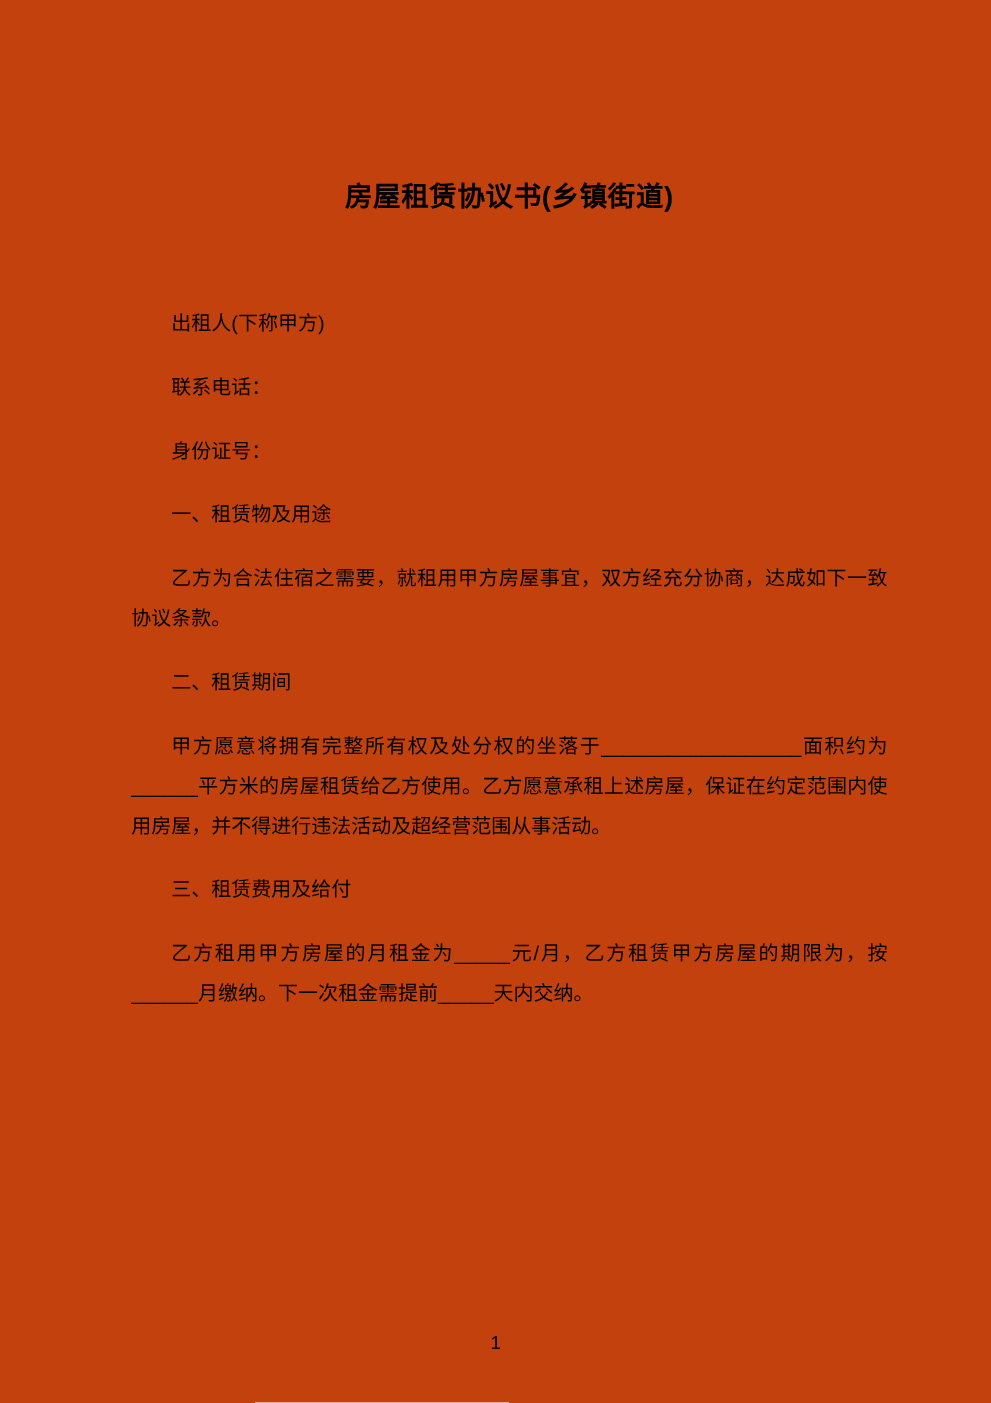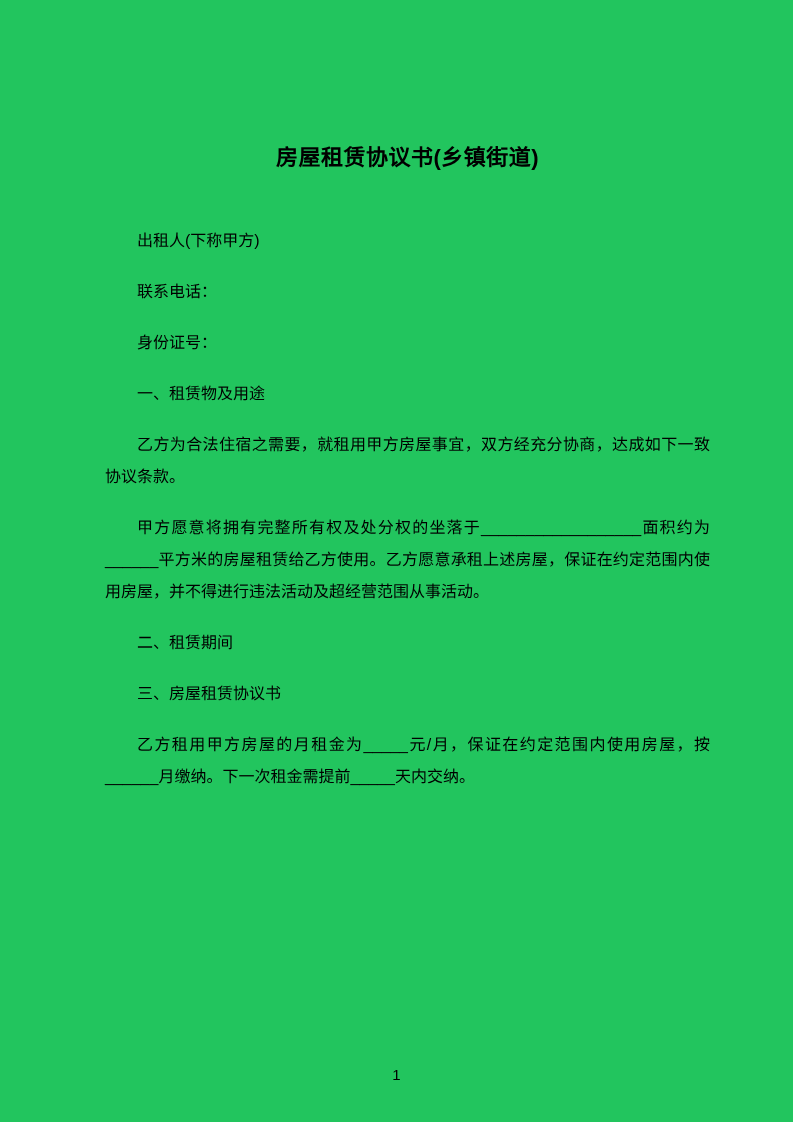--- a/index.html
+++ b/index.html
@@ -6,21 +6,21 @@
   html, body {
     margin: 0;
     padding: 0;
     background: #ffffff;
   }
   .page {
     position: relative;
     width: 793px;
     height: 1122px;
     margin: 0 auto;
-    background: #22c55e;
+    background: #c2410c;
     color: #000000;
     font-family: "Liberation Sans", "DejaVu Sans", sans-serif;
     font-size: 16px;
     box-sizing: border-box;
     padding: 0 83px 0 105px;
     overflow: hidden;
   }
   .doc-title {
     margin: 141px 0 0 0;
     font-size: 22px;
@@ -29,21 +29,21 @@
     text-align: center;
     letter-spacing: 0.5px;
   }
   .block {
     margin: 0 0 19px 0;
     line-height: 32px;
     text-indent: 2em;
     text-align: justify;
   }
   .first-label {
-    margin-top: 50px;
+    margin-top: 69px;
   }
   .heading {
     font-weight: normal;
   }
   .page-number {
     position: absolute;
     left: 0;
     right: 0;
     bottom: 38px;
     text-align: center;
@@ -62,24 +62,24 @@
 
 
   <p class="block">联系电话：</p>
 
   <p class="block">身份证号：</p>
 
   <p class="block heading">一、租赁物及用途</p>
 
   <p class="block">乙方为合法住宿之需要，就租用甲方房屋事宜，双方经充分协商，达成如下一致协议条款。</p>
 
+  <p class="block heading">二、租赁期间</p>
+
   <p class="block">甲方愿意将拥有完整所有权及处分权的坐落于__________________面积约为______平方米的房屋租赁给乙方使用。乙方愿意承租上述房屋，保证在约定范围内使用房屋，并不得进行违法活动及超经营范围从事活动。</p>
 
-  <p class="block heading">二、租赁期间</p>
 
+  <p class="block heading">三、租赁费用及给付</p>
 
-  <p class="block heading">三、房屋租赁协议书</p>
-
-  <p class="block">乙方租用甲方房屋的月租金为_____元/月，保证在约定范围内使用房屋，按______月缴纳。下一次租金需提前_____天内交纳。</p>
+  <p class="block">乙方租用甲方房屋的月租金为_____元/月，乙方租赁甲方房屋的期限为，按______月缴纳。下一次租金需提前_____天内交纳。</p>
 
   <div class="page-number">1</div>
 
 </div>
 
 </body></html>

